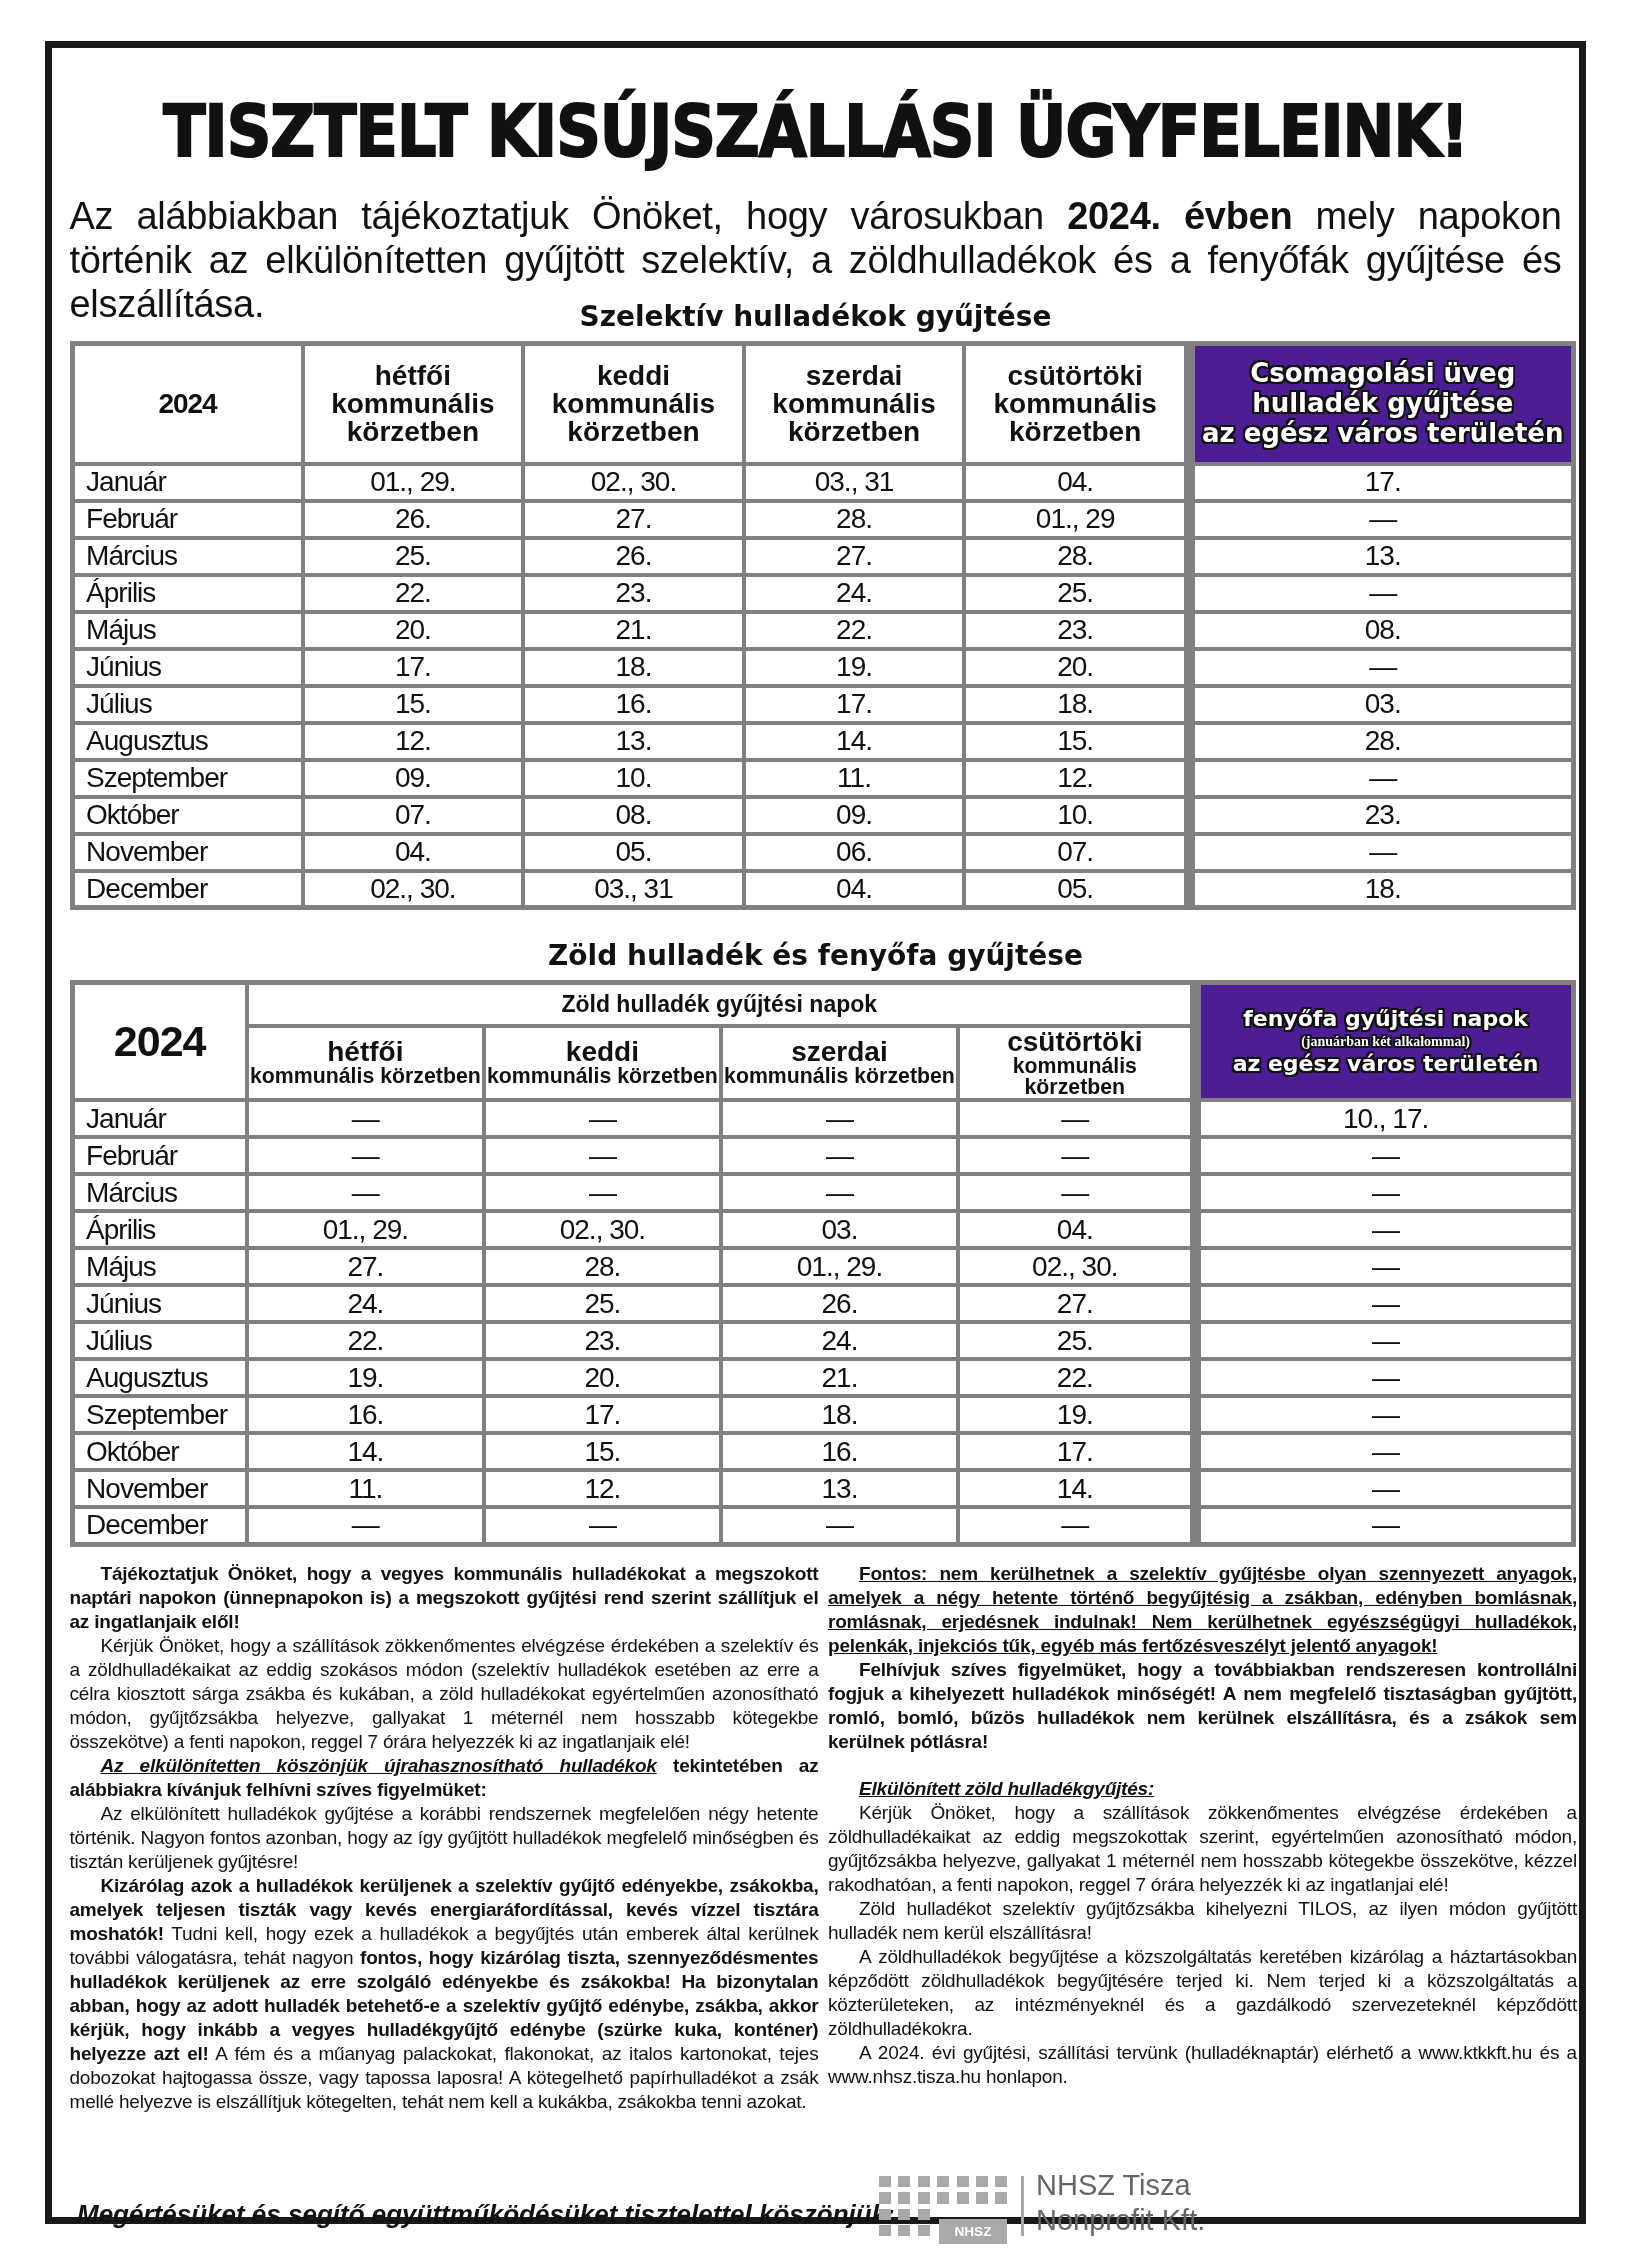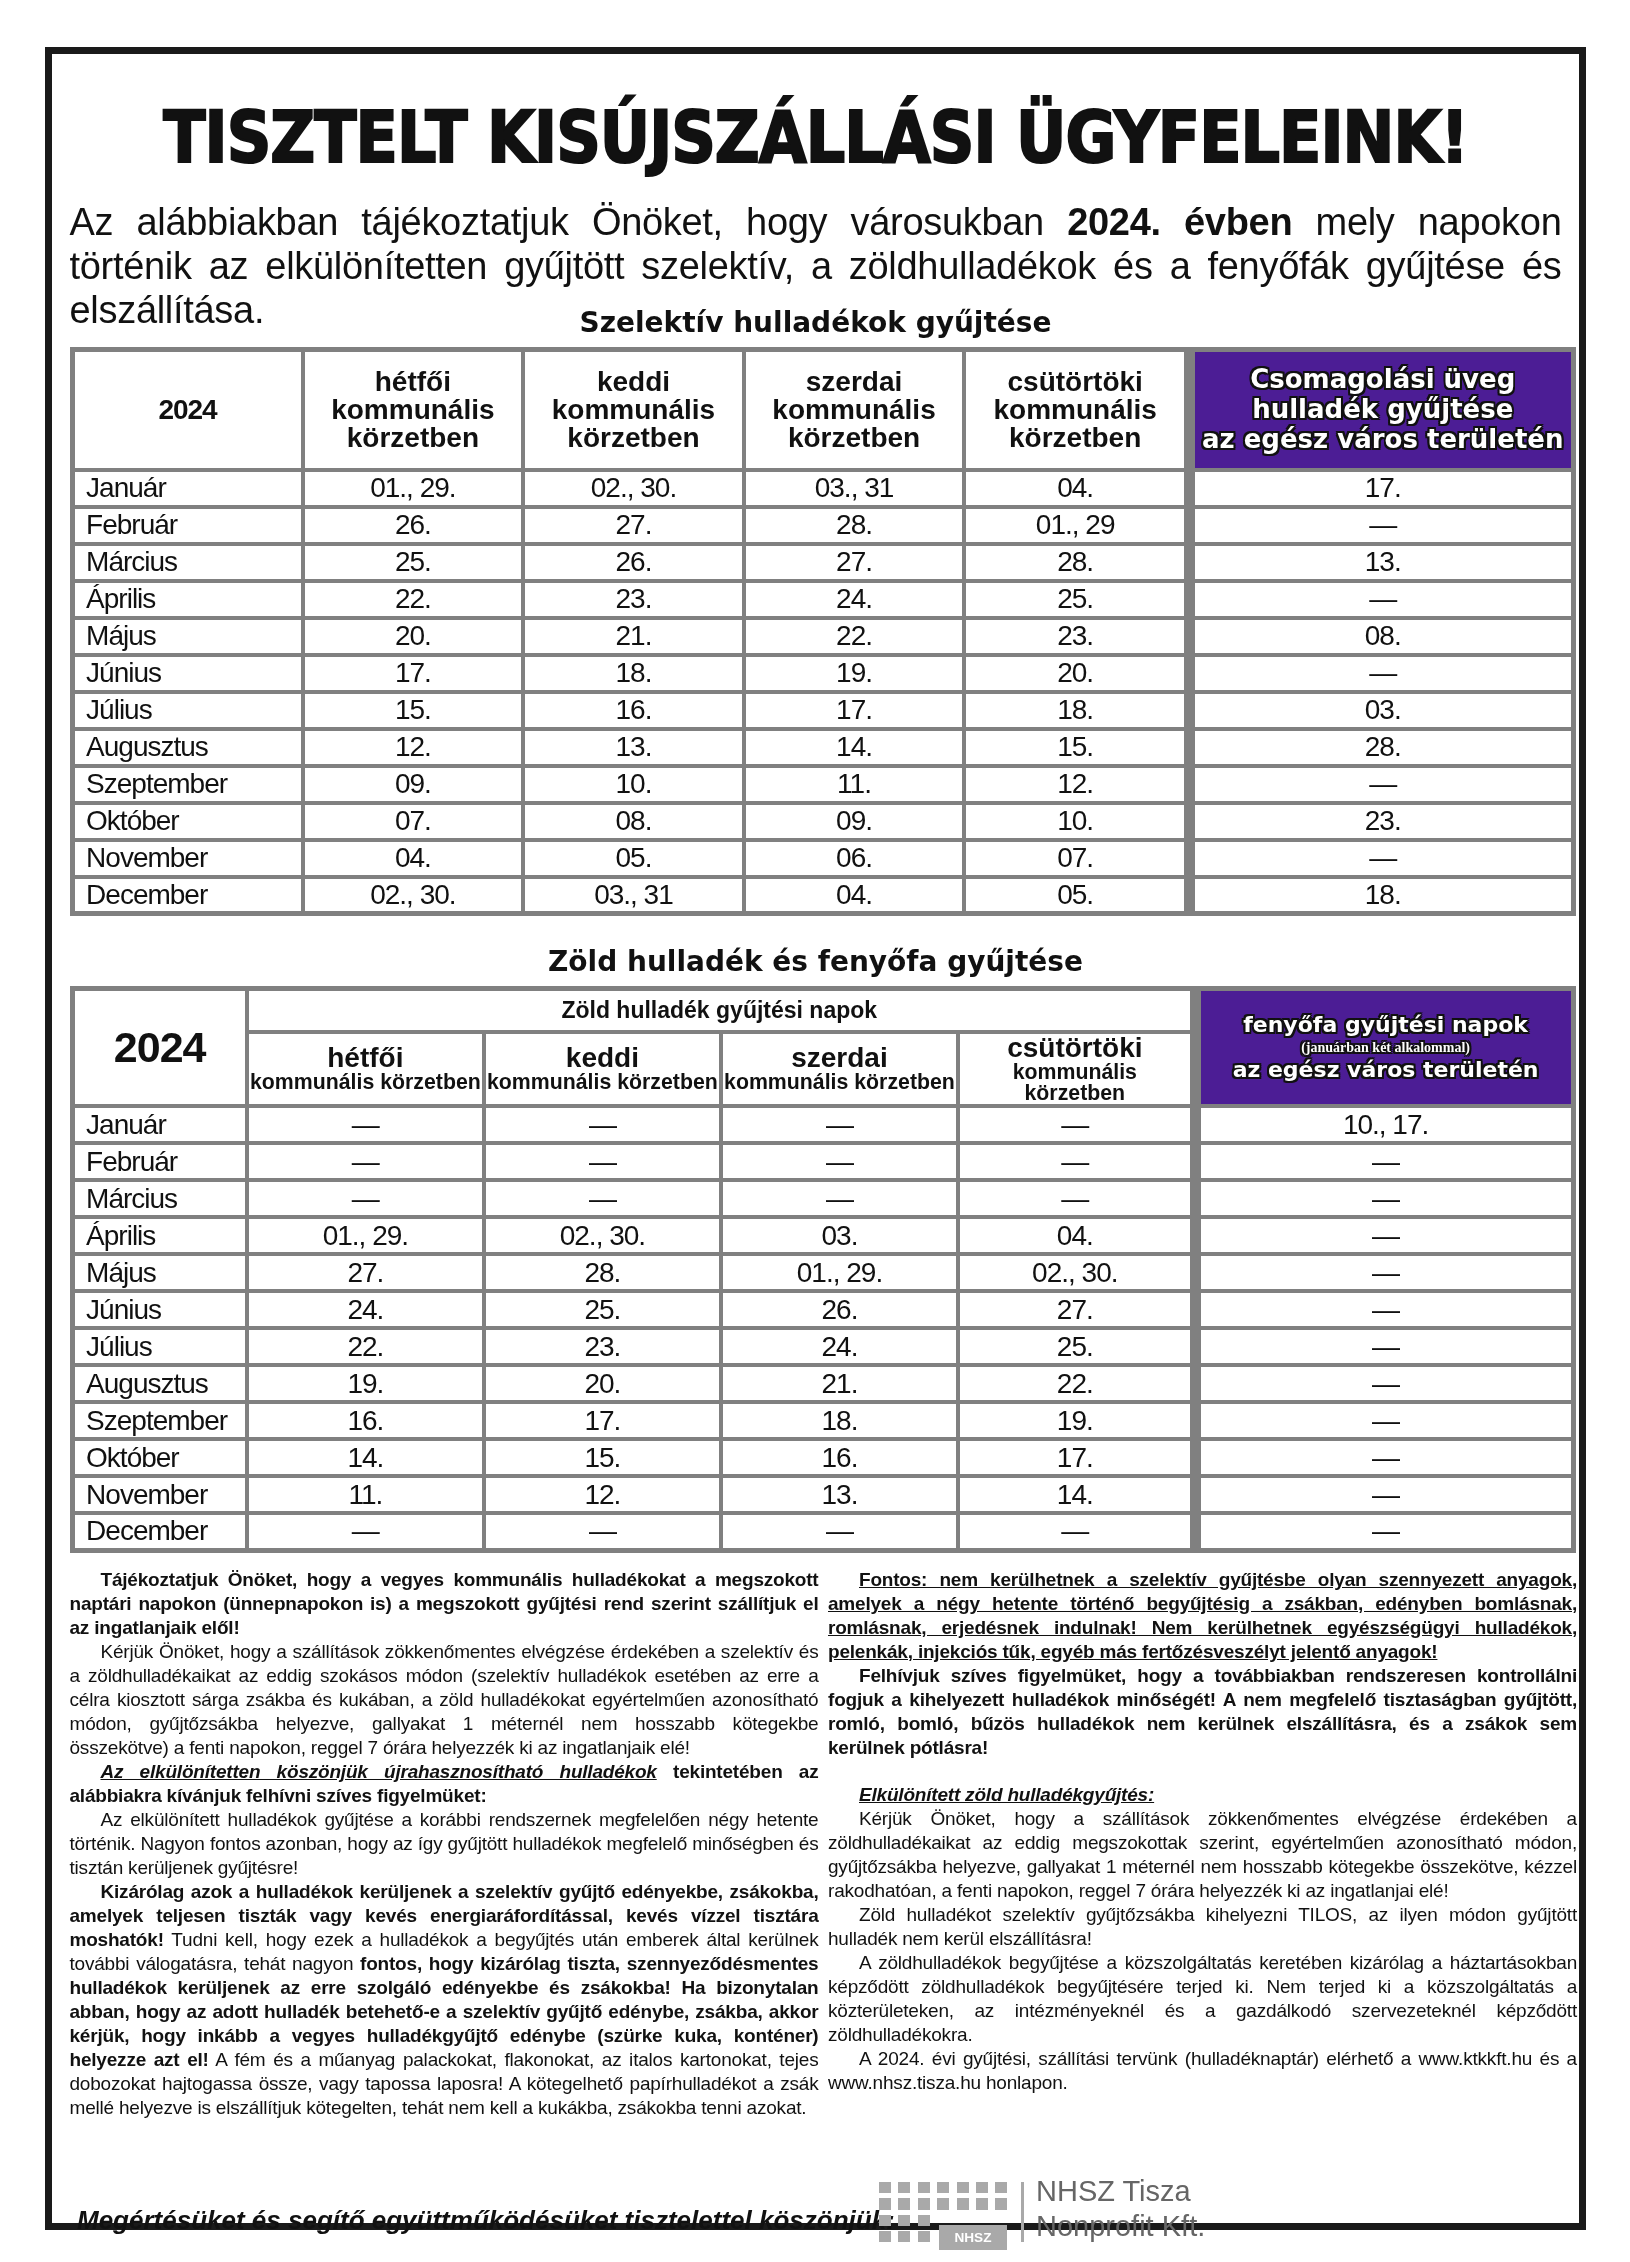--- a/index.html
+++ b/index.html
@@ -1,20 +1,20 @@
 <!DOCTYPE html>
 <html><head>
   <meta charset="utf-8">
   <style>
     * { box-sizing: border-box; margin: 0; padding: 0; }
     html, body { width: 1630px; height: 2263px; background: #ffffff; }
     body { position: relative; font-family: "Liberation Sans", sans-serif; color: #111; }
 
     .frame {
-      position: absolute; left: 45px; top: 47px; width: 1541px; height: 2183px;
+      position: absolute; left: 45px; top: 41px; width: 1541px; height: 2183px;
       border: 7.8px solid #1a1a1a; background: #fff;
     }
 
     .title {
       position: absolute; left: 0; right: 0; top: 47px; text-align: center;
       font-family: "DejaVu Sans", sans-serif; font-weight: 900; font-size: 62px;
       letter-spacing: -1px; transform: scaleY(1.15); color: #111;
       -webkit-text-stroke: 1.9px #111;
     }
 

